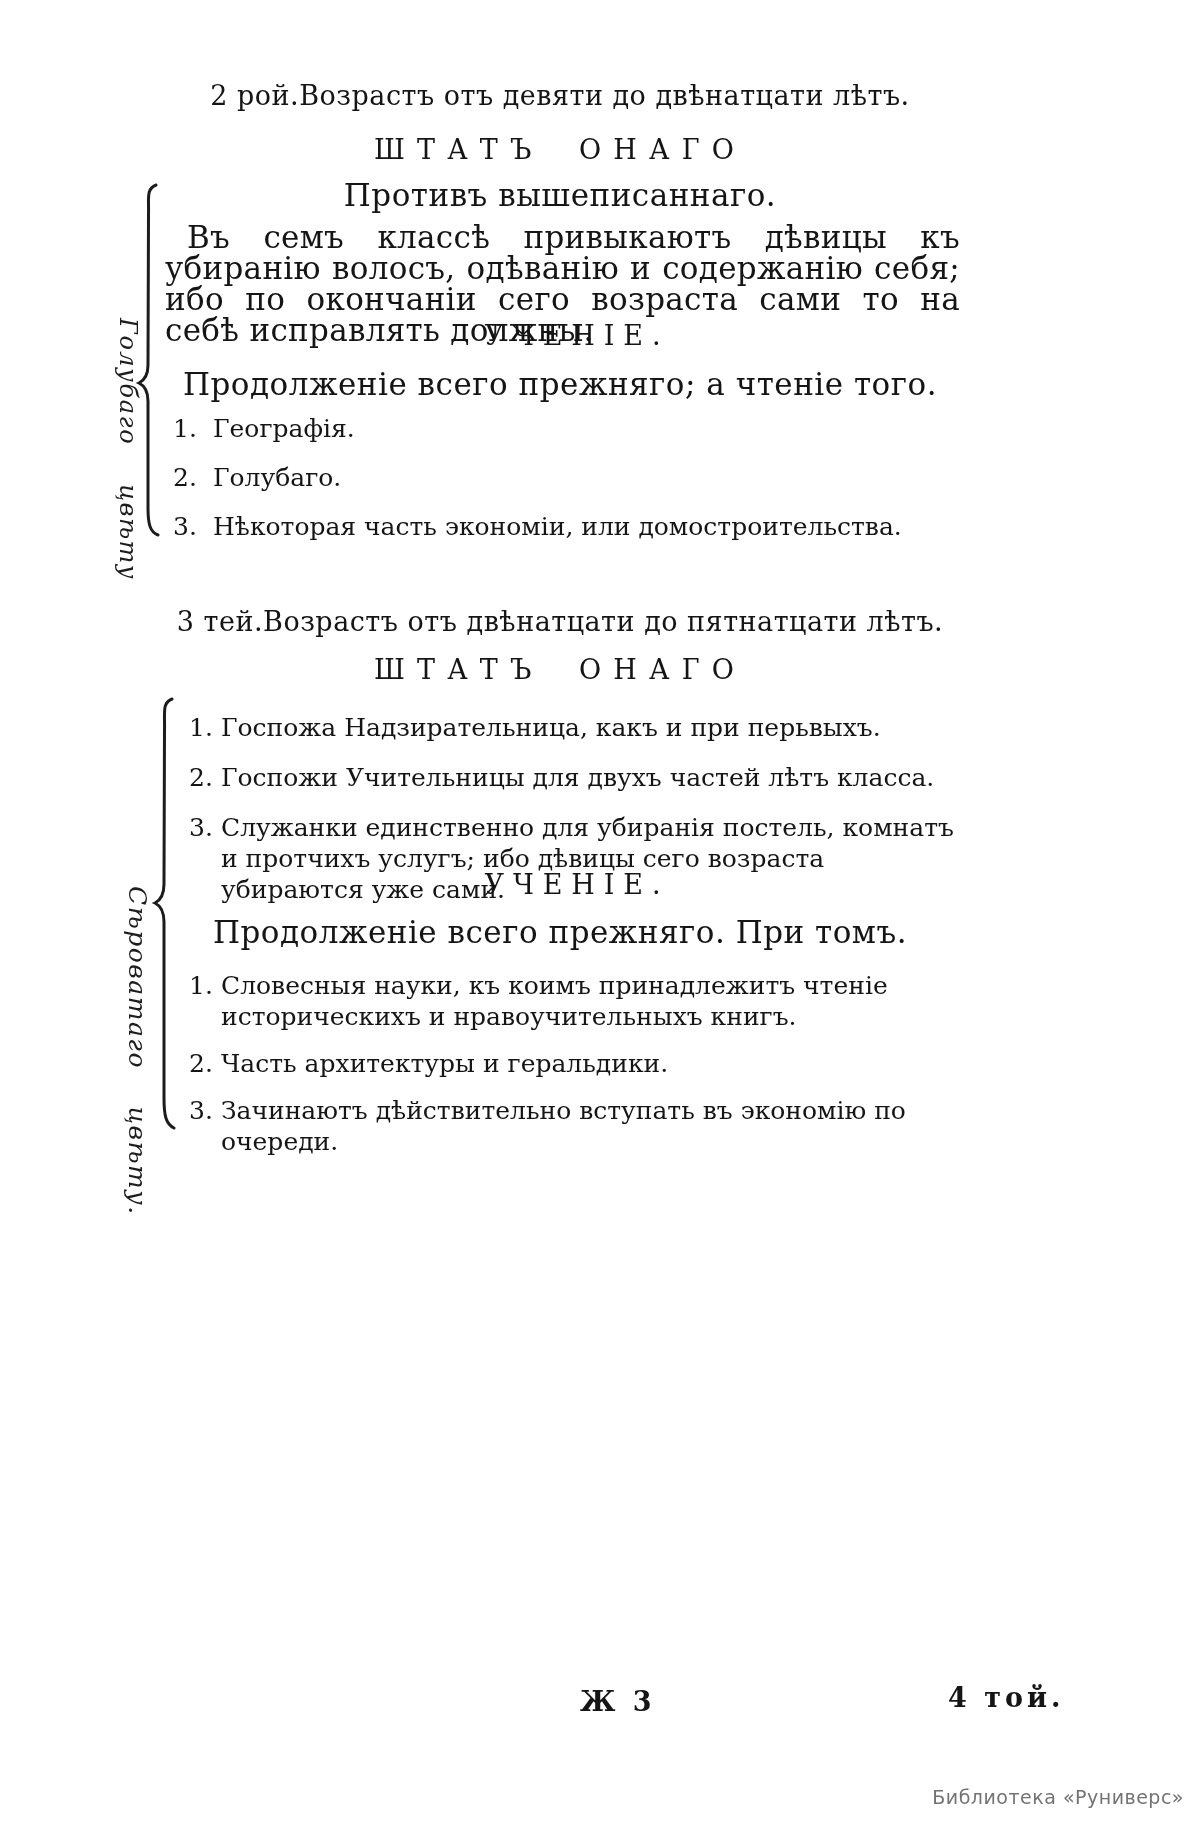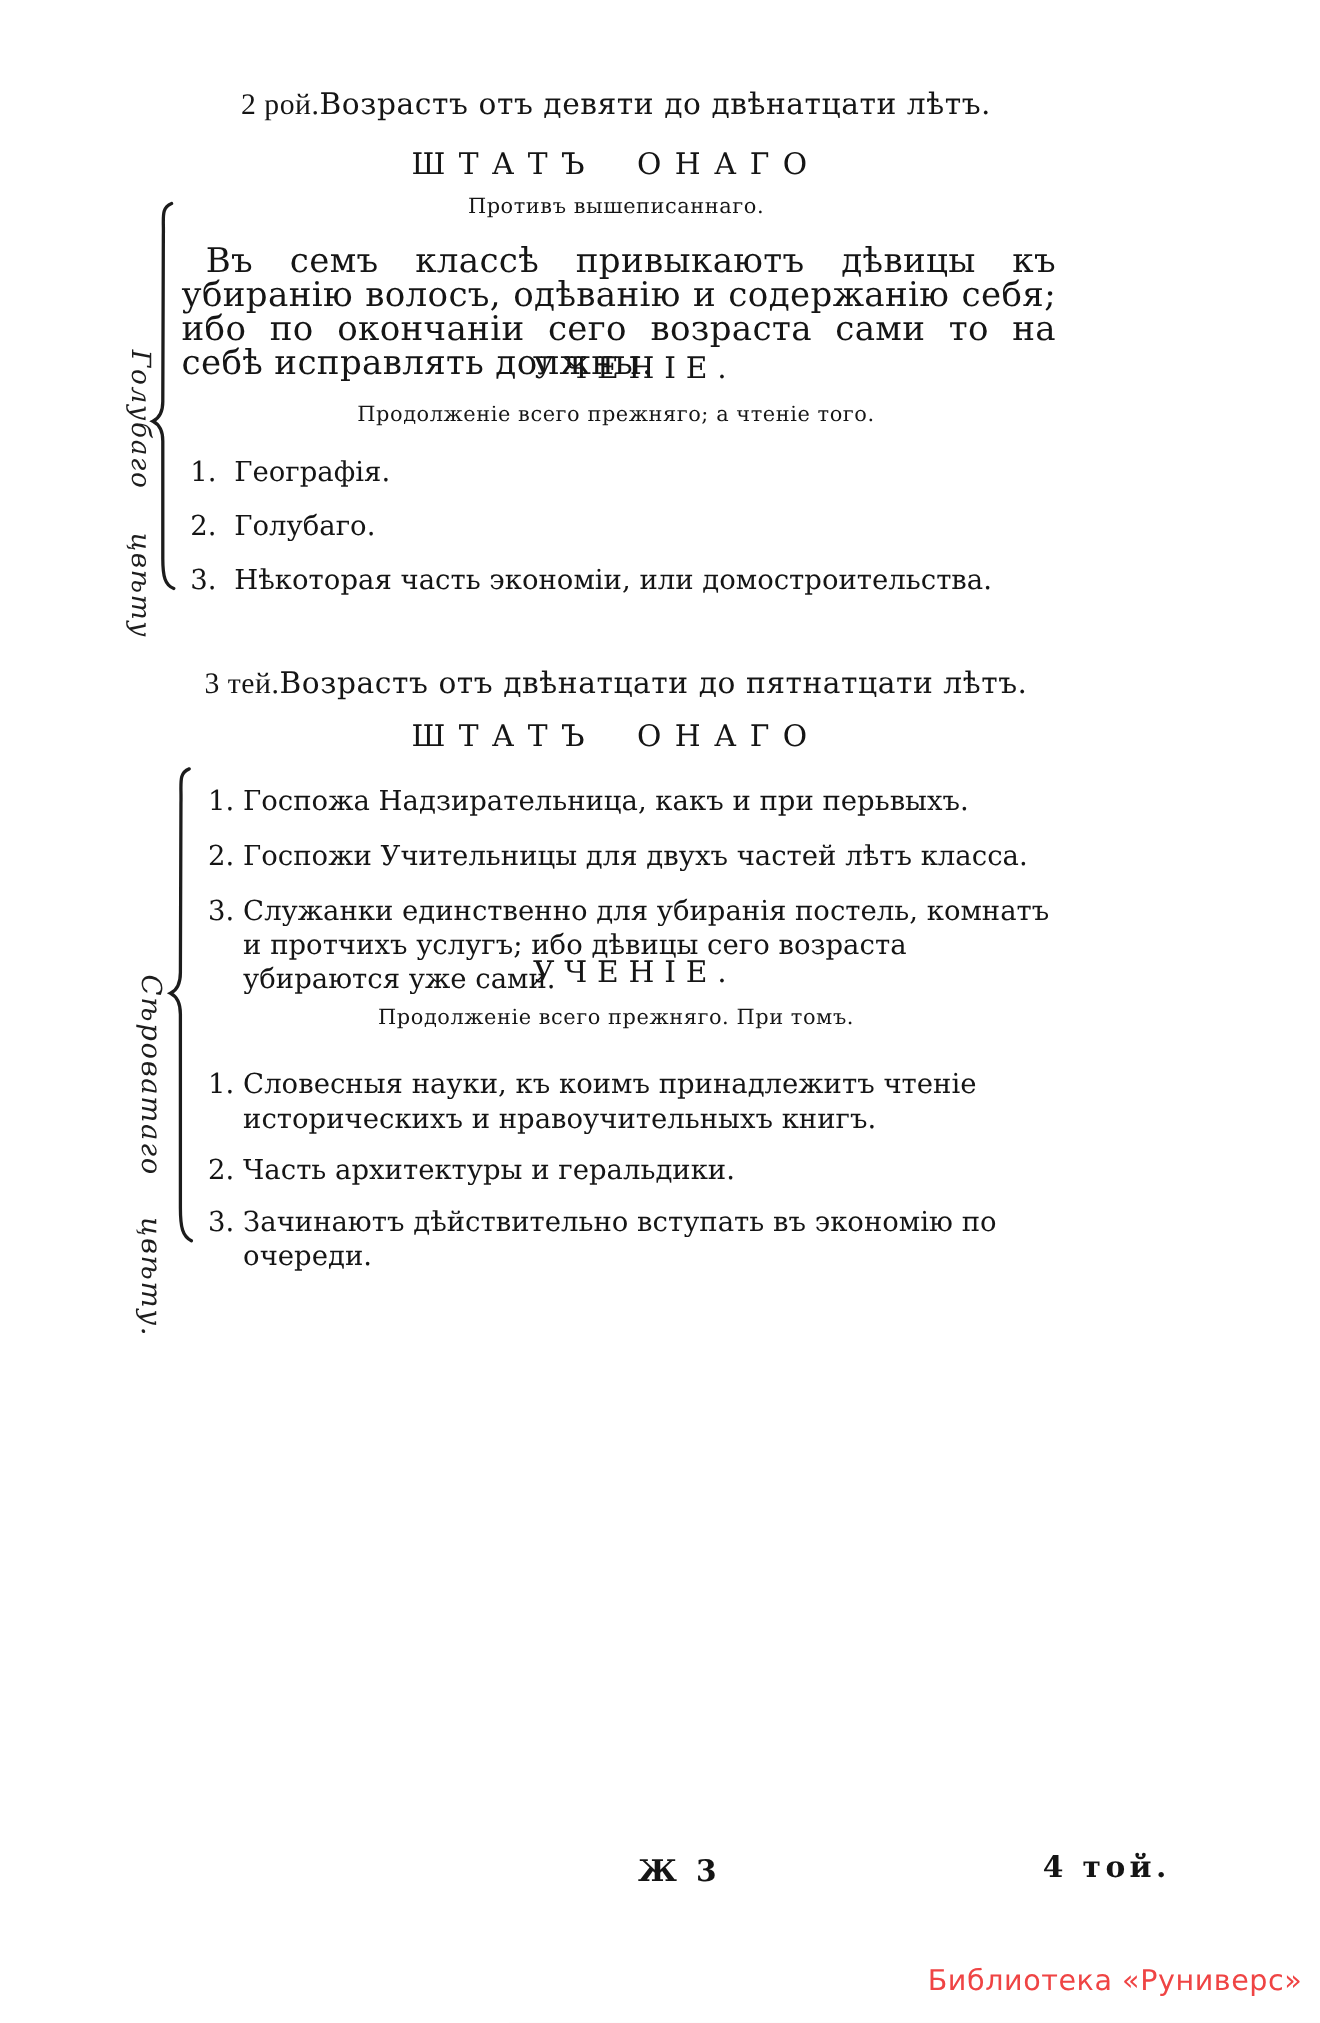--- a/index.html
+++ b/index.html
@@ -10,35 +10,35 @@
     background:#ffffff;
     font-family:"DejaVu Serif","Liberation Serif",serif;
     color:#151515;
     overflow:hidden;
   }
   .abs{position:absolute;}
   .c{text-align:center;}
   .body-col{left:165px;width:790px;}
 
   .age-heading{font-size:27px;letter-spacing:0.5px;white-space:nowrap;}
-  .age-heading .age-num{font-family:Liberation Serif, serif;}
+  .age-heading .age-num{}
 
   .staff-heading{
     font-size:27px;
     letter-spacing:0.45em;
     word-spacing:0.55em;
     white-space:nowrap;
   }
   .study-heading{
     font-size:27px;
     letter-spacing:0.33em;
     white-space:nowrap;
     margin-left:34px;
   }
-  .staff-note,.study-intro{font-size:19px;letter-spacing:0.5px;}
+  .staff-note,.study-intro{font-size:31px;letter-spacing:0.5px;}
 
   .para{
     font-size:31px;line-height:31px;
     text-align:justify;
     text-indent:22px;
     letter-spacing:0.3px;
   }
 
   .olist{font-size:25px;line-height:32px;}
   .olist .li{position:relative;margin-bottom:17px;}
@@ -62,22 +62,22 @@
     color:#1d1d1d;
   }
   .margin-note.blue{word-spacing:30px;}
   .margin-note.gray{font-size:25px;word-spacing:28px;}
 
   .brace{stroke:#1c1c1c;stroke-width:3;fill:none;stroke-linecap:round;}
 
   .sig-mark,.catchword{font-size:27px;font-weight:bold;letter-spacing:4px;}
   .watermark{
     font-family:"DejaVu Sans","Liberation Sans",sans-serif;
-    font-size:26px;
-    color:#ef4444;
+    font-size:19px;
+    color:#737373;
     letter-spacing:0.5px;
   }
 </style>
 </head>
 <body>
 
 <div class="page">
 
   <div class="abs body-col c age-heading" style="top:80px;">
     <span class="age-num">2 рой.</span><span>Возрастъ отъ девяти до двѣнатцати лѣтъ.</span>

